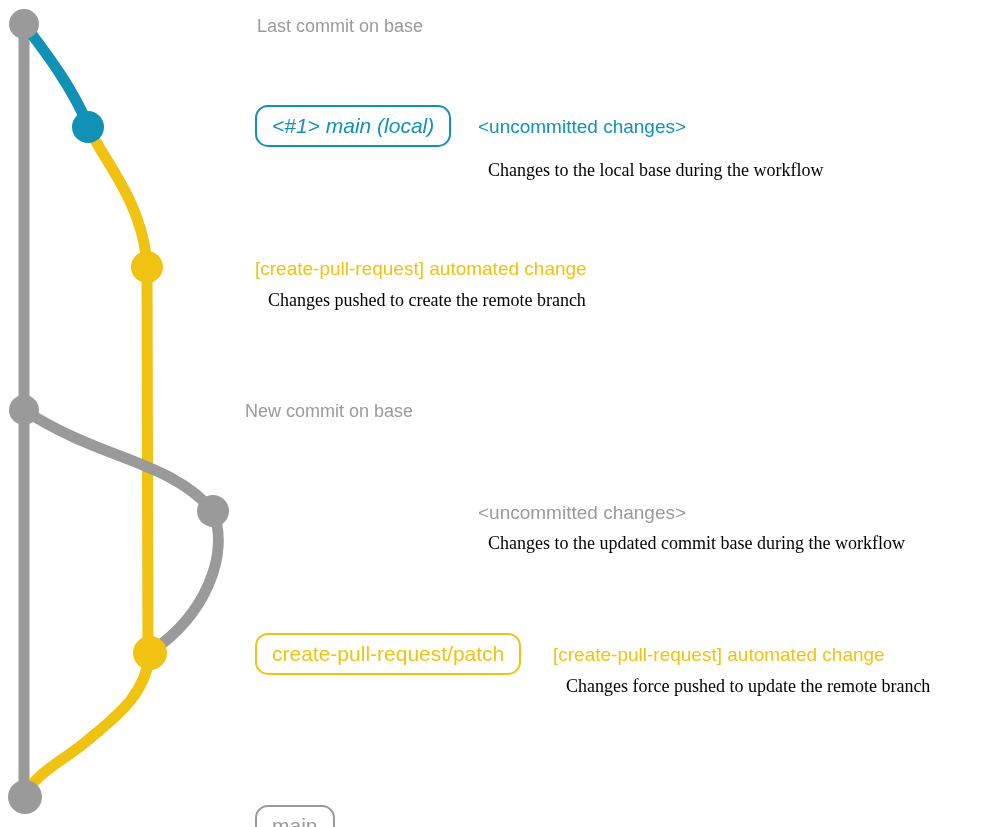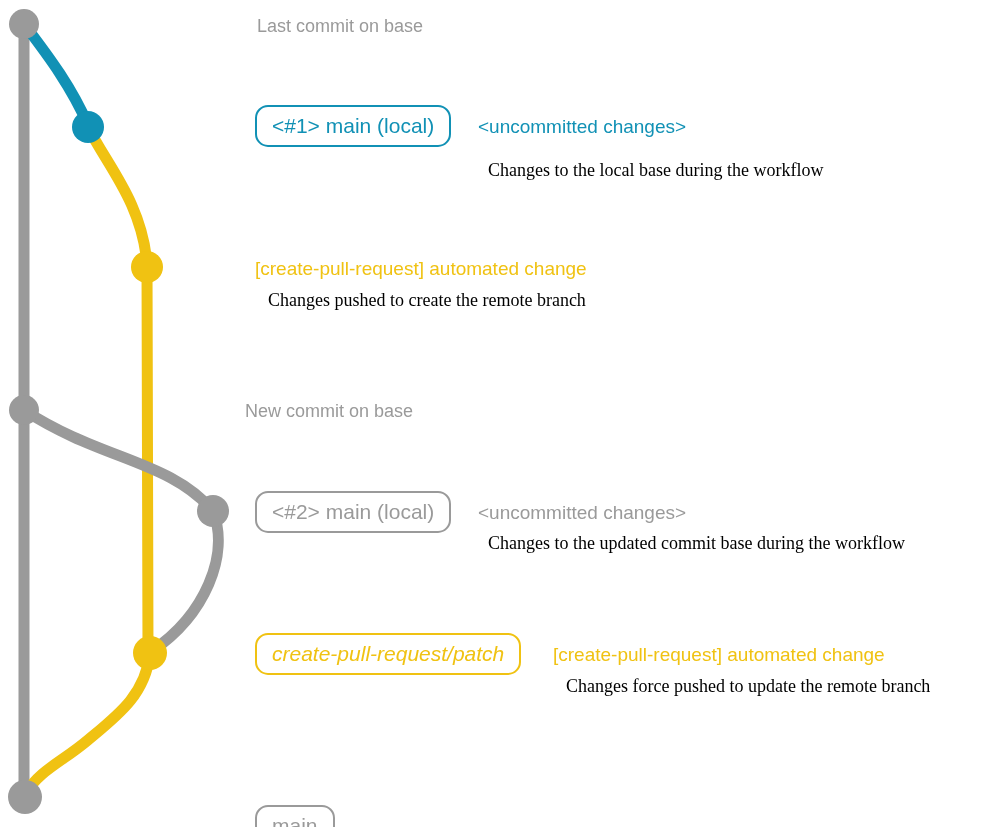--- a/index.html
+++ b/index.html
@@ -57,38 +57,35 @@
     <circle cx="88" cy="127" r="16" fill="#1191b5"></circle>
     <circle cx="147" cy="267" r="16" fill="#f0c212"></circle>
     <circle cx="24" cy="410" r="15" fill="#9a9a9a"></circle>
     <circle cx="213" cy="511" r="16" fill="#9a9a9a"></circle>
     <circle cx="150" cy="653" r="17" fill="#f0c212"></circle>
     <circle cx="25" cy="797" r="17" fill="#9a9a9a"></circle>
   </svg>
 
   <div class="abs gray-label" style="left:257px;top:26px;">Last commit on base</div>
 
-  <div class="abs" style="left:255px;top:126px;">
+  <div class="abs" style="left:255px;top:126px;font-style:italic;">
     <span class="badge blue">&lt;#1&gt; main (local)</span>
   </div>
   <div class="abs heading blue" style="left:478px;top:126px;">&lt;uncommitted changes&gt;</div>
   <div class="abs caption" style="left:488px;top:170px;">Changes to the local base during the workflow</div>
 
   <div class="abs heading yellow" style="left:255px;top:268px;">[create-pull-request] automated change</div>
   <div class="abs caption" style="left:268px;top:300px;">Changes pushed to create the remote branch</div>
 
   <div class="abs gray-label" style="left:245px;top:411px;">New commit on base</div>
 
-  <div class="abs" style="left:255px;top:512px;">
-    <span class="badge gray">&lt;#2&gt; main (local)</span>
-  </div>
   <div class="abs heading gray" style="left:478px;top:512px;">&lt;uncommitted changes&gt;</div>
   <div class="abs caption" style="left:488px;top:543px;">Changes to the updated commit base during the workflow</div>
 
-  <div class="abs" style="left:255px;top:654px;font-style:italic;">
+  <div class="abs" style="left:255px;top:654px;">
     <span class="badge yellow">create-pull-request/patch</span>
   </div>
   <div class="abs heading yellow" style="left:553px;top:654px;">[create-pull-request] automated change</div>
   <div class="abs caption" style="left:566px;top:686px;">Changes force pushed to update the remote branch</div>
 
   <div class="abs" style="left:255px;top:798px;margin-top:28px;">
     <span class="badge gray">main</span>
   </div>
 
 </div>

